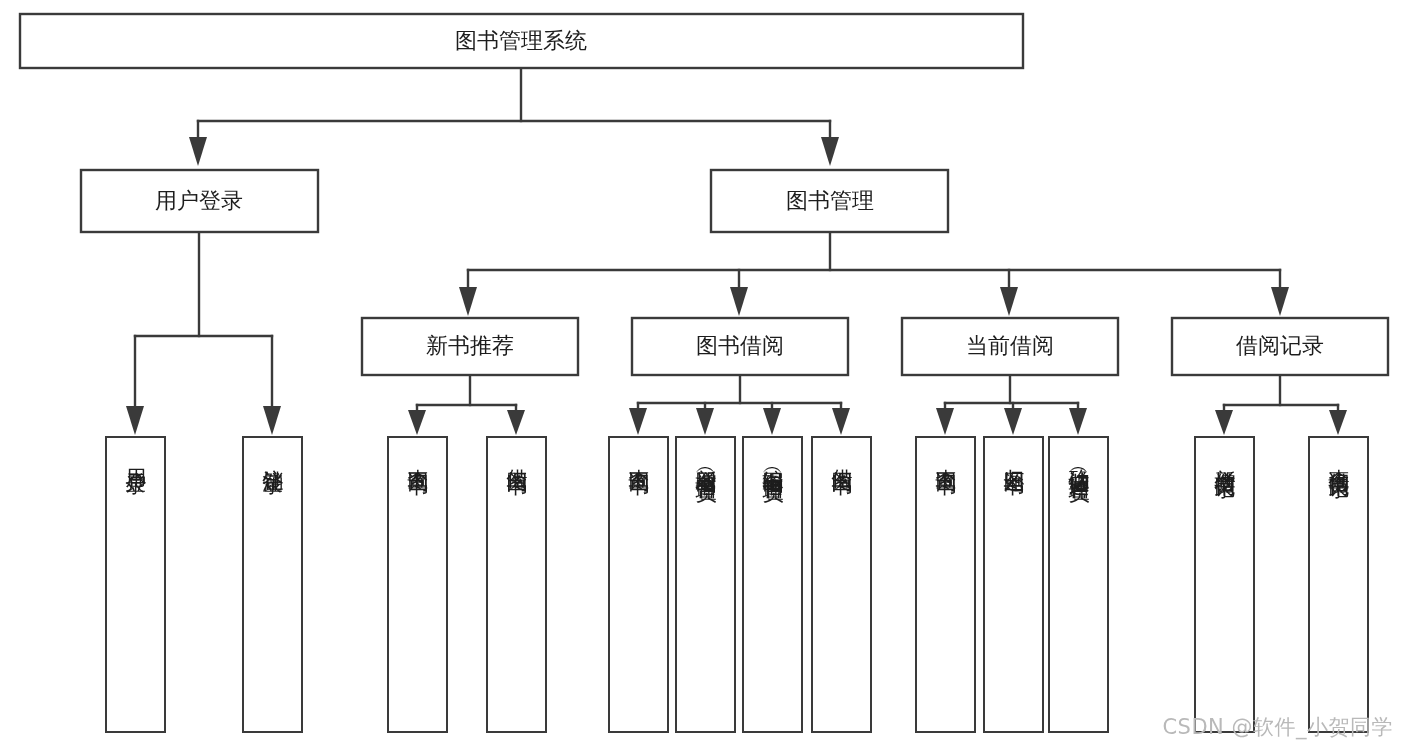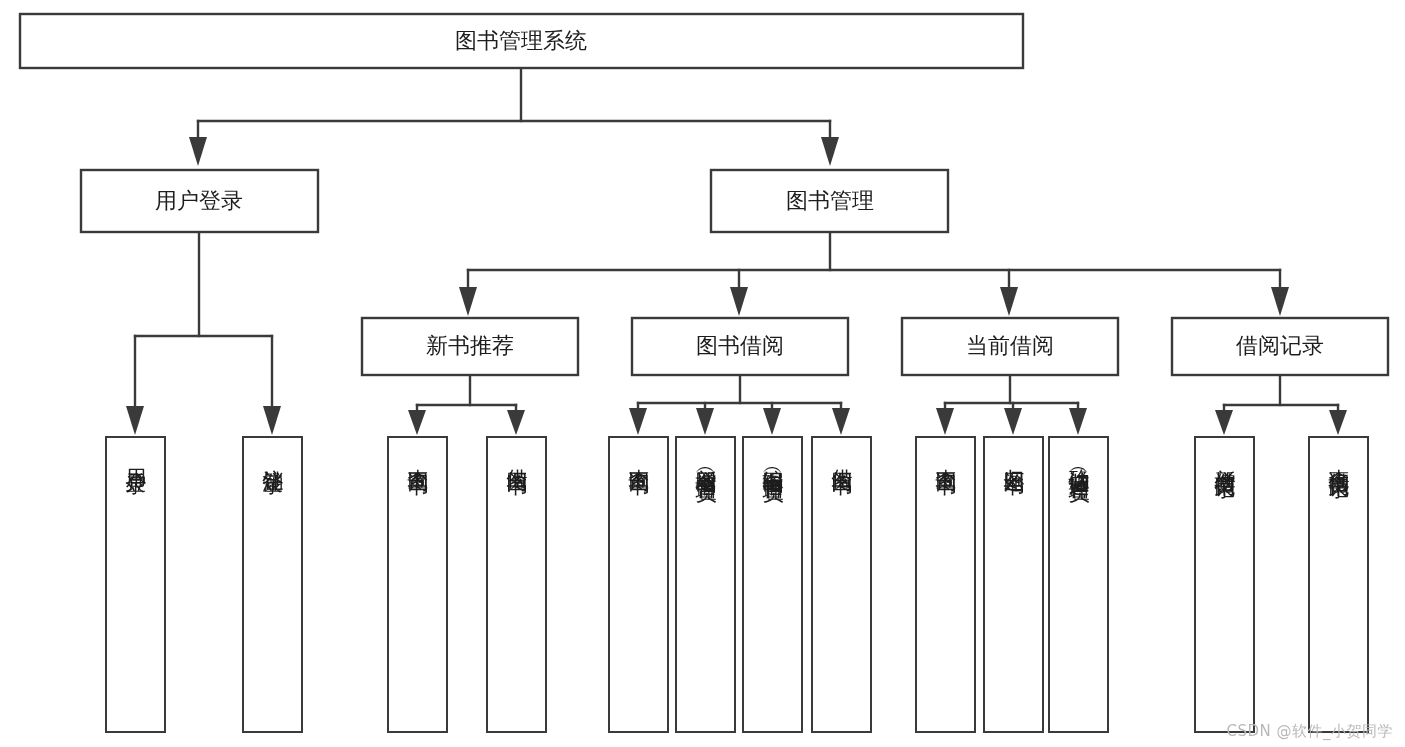--- a/index.html
+++ b/index.html
@@ -47,21 +47,21 @@
     font-size: 22px;
     fill: #1d1d1d;
     text-anchor: middle;
     dominant-baseline: middle;
   }
   .watermark-text {
     position: absolute;
     right: 12px;
     bottom: 6px;
     font-family: "DejaVu Sans", "Liberation Sans", sans-serif;
-    font-size: 15px;
+    font-size: 21px;
     color: #b9b9b9;
     letter-spacing: 0.5px;
     white-space: nowrap;
     user-select: none;
   }
   .vnode {
     position: absolute;
     box-sizing: border-box;
     background: #ffffff;
     border: 2.4px solid #3a3a3a;

